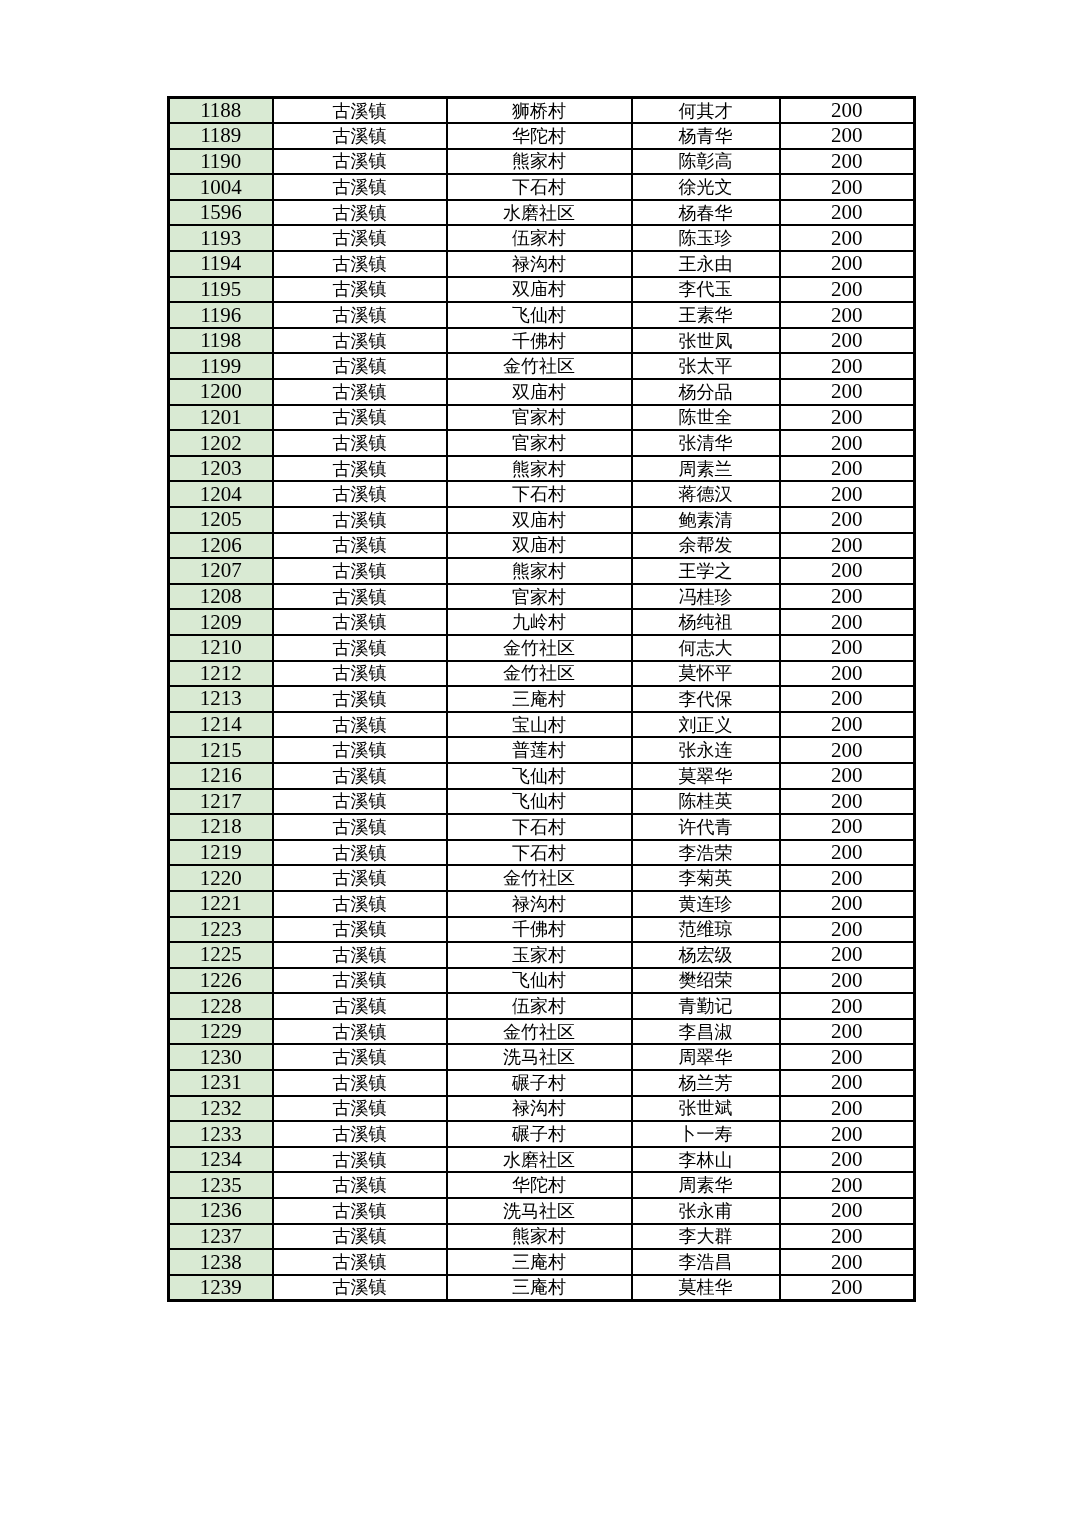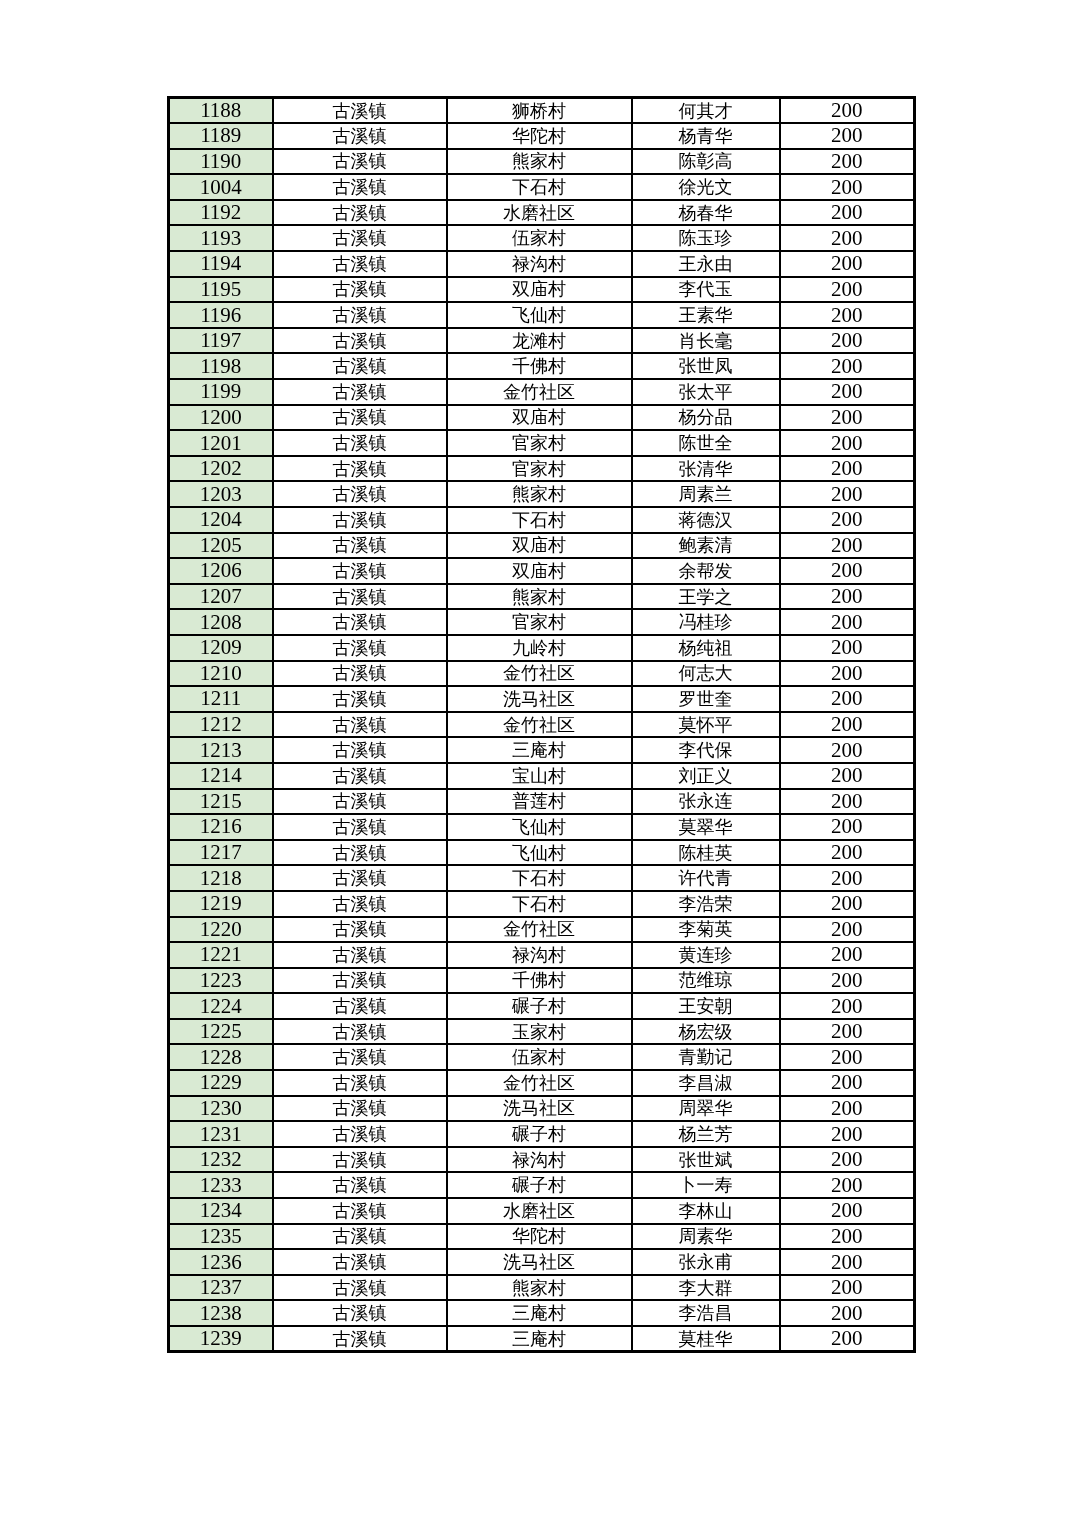--- a/index.html
+++ b/index.html
@@ -89,21 +89,21 @@
           <td class="num">200</td>
         </tr>
         <tr>
           <td class="serial num">1004</td>
           <td>古溪镇</td>
           <td>下石村</td>
           <td>徐光文</td>
           <td class="num">200</td>
         </tr>
         <tr>
-          <td class="serial num">1192</td>
+          <td class="serial num">1596</td>
           <td>古溪镇</td>
           <td>水磨社区</td>
           <td>杨春华</td>
           <td class="num">200</td>
         </tr>
         <tr>
           <td class="serial num">1193</td>
           <td>古溪镇</td>
           <td>伍家村</td>
           <td>陈玉珍</td>
@@ -124,27 +124,20 @@
           <td class="num">200</td>
         </tr>
         <tr>
           <td class="serial num">1196</td>
           <td>古溪镇</td>
           <td>飞仙村</td>
           <td>王素华</td>
           <td class="num">200</td>
         </tr>
         <tr>
-          <td class="serial num">1197</td>
-          <td>古溪镇</td>
-          <td>龙滩村</td>
-          <td>肖长毫</td>
-          <td class="num">200</td>
-        </tr>
-        <tr>
           <td class="serial num">1198</td>
           <td>古溪镇</td>
           <td>千佛村</td>
           <td>张世凤</td>
           <td class="num">200</td>
         </tr>
         <tr>
           <td class="serial num">1199</td>
           <td>古溪镇</td>
           <td>金竹社区</td>
@@ -222,27 +215,20 @@
           <td class="num">200</td>
         </tr>
         <tr>
           <td class="serial num">1210</td>
           <td>古溪镇</td>
           <td>金竹社区</td>
           <td>何志大</td>
           <td class="num">200</td>
         </tr>
         <tr>
-          <td class="serial num">1211</td>
-          <td>古溪镇</td>
-          <td>洗马社区</td>
-          <td>罗世奎</td>
-          <td class="num">200</td>
-        </tr>
-        <tr>
           <td class="serial num">1212</td>
           <td>古溪镇</td>
           <td>金竹社区</td>
           <td>莫怀平</td>
           <td class="num">200</td>
         </tr>
         <tr>
           <td class="serial num">1213</td>
           <td>古溪镇</td>
           <td>三庵村</td>
@@ -306,31 +292,31 @@
           <td class="num">200</td>
         </tr>
         <tr>
           <td class="serial num">1223</td>
           <td>古溪镇</td>
           <td>千佛村</td>
           <td>范维琼</td>
           <td class="num">200</td>
         </tr>
         <tr>
-          <td class="serial num">1224</td>
-          <td>古溪镇</td>
-          <td>碾子村</td>
-          <td>王安朝</td>
-          <td class="num">200</td>
-        </tr>
-        <tr>
           <td class="serial num">1225</td>
           <td>古溪镇</td>
           <td>玉家村</td>
           <td>杨宏级</td>
+          <td class="num">200</td>
+        </tr>
+        <tr>
+          <td class="serial num">1226</td>
+          <td>古溪镇</td>
+          <td>飞仙村</td>
+          <td>樊绍荣</td>
           <td class="num">200</td>
         </tr>
         <tr>
           <td class="serial num">1228</td>
           <td>古溪镇</td>
           <td>伍家村</td>
           <td>青勤记</td>
           <td class="num">200</td>
         </tr>
         <tr>

